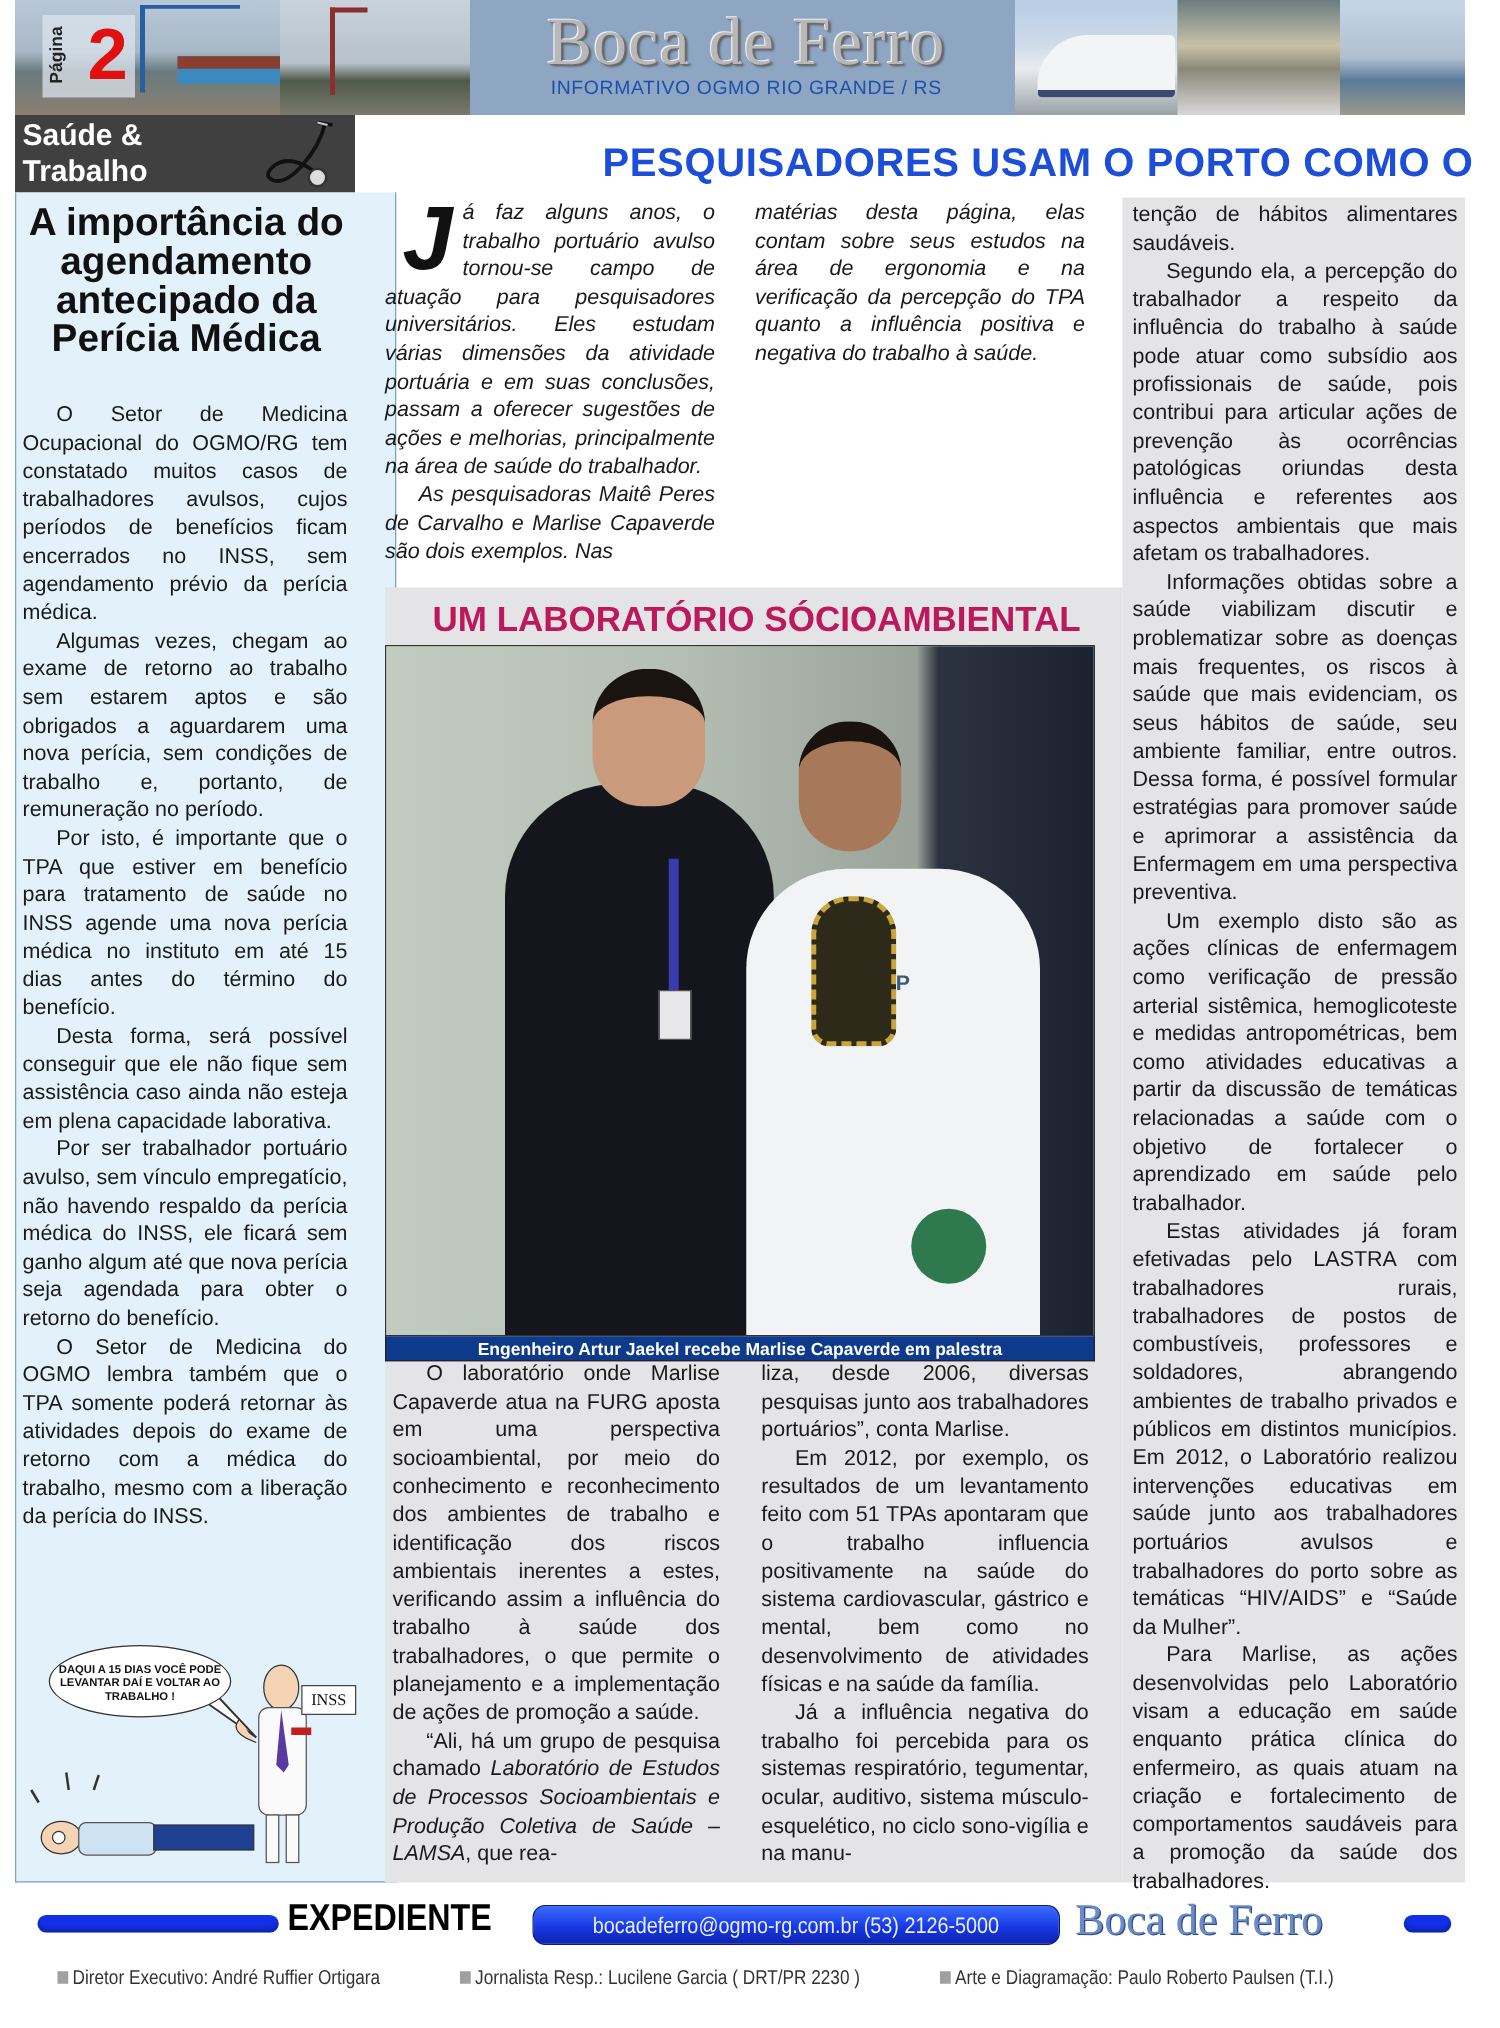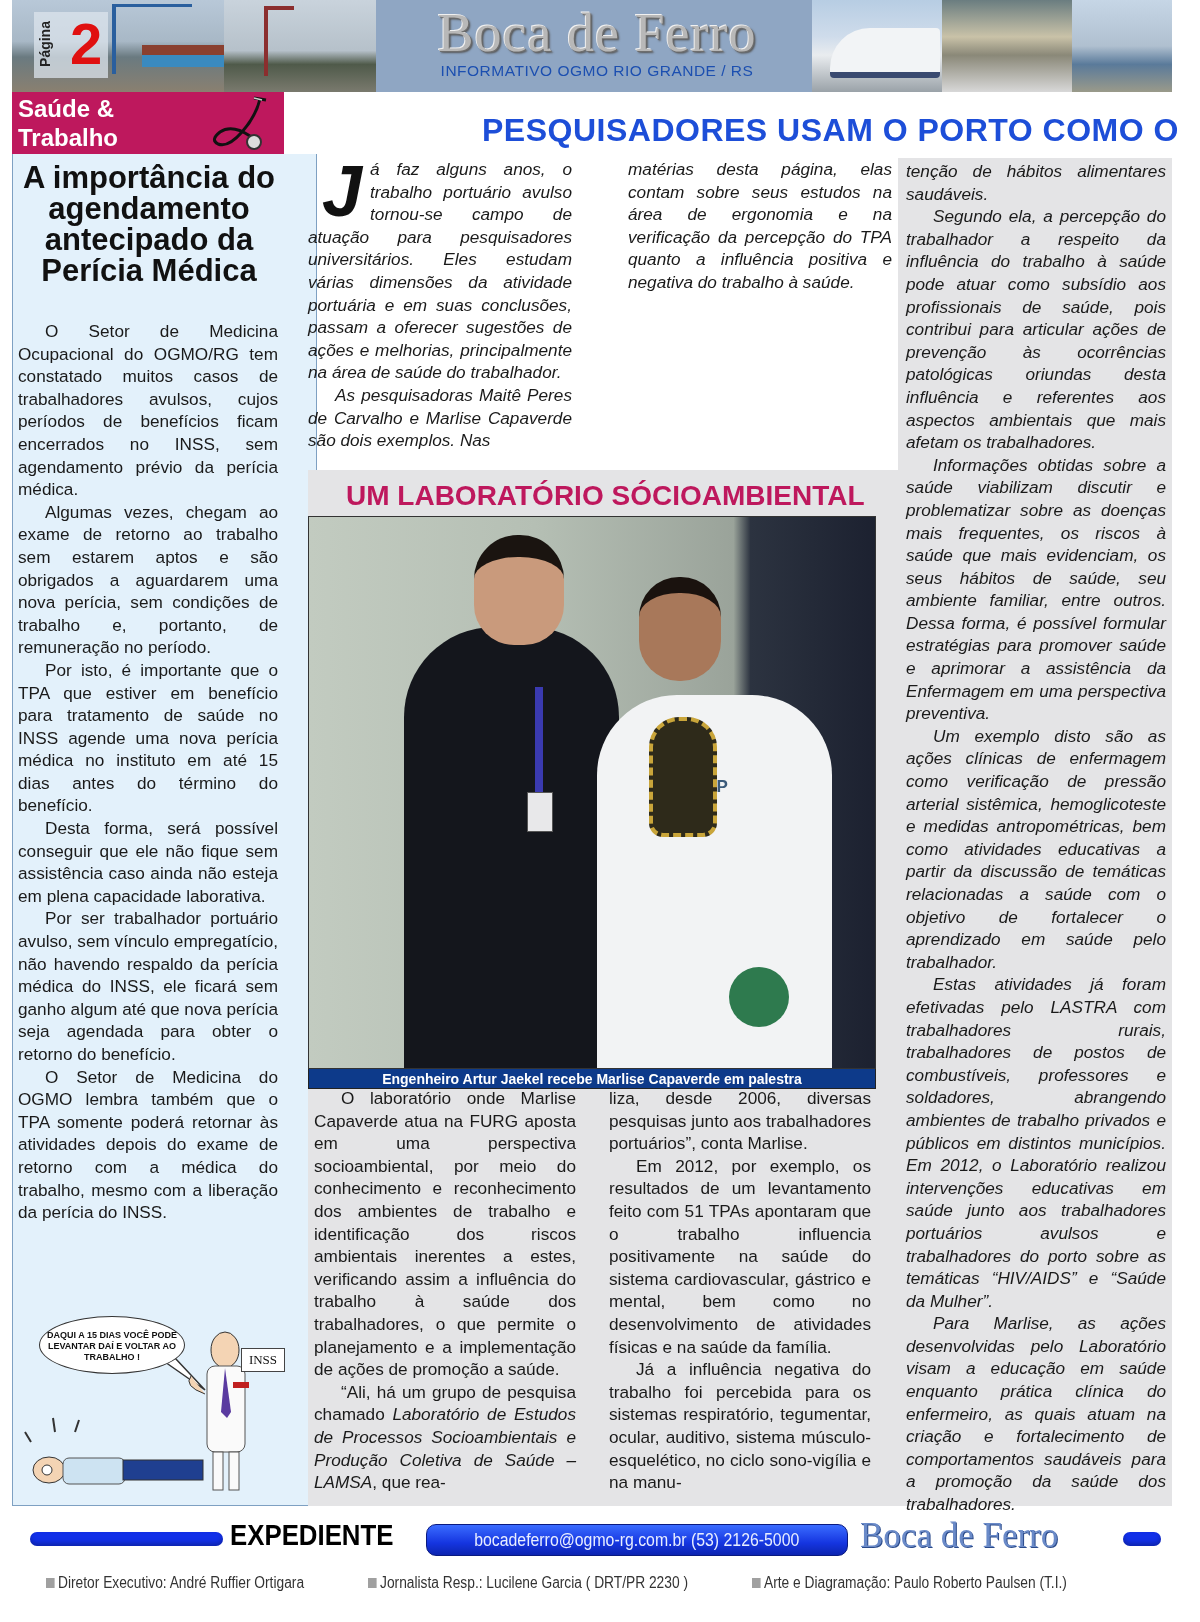--- a/index.html
+++ b/index.html
@@ -22,48 +22,48 @@
   .page-badge { position: absolute; left: 22px; top: 12px; width: 74px; height: 66px; background: rgba(220,228,236,0.75); }
   .page-badge .pg-label { position: absolute; left: -12px; top: 24px; transform: rotate(-90deg); font-size: 14px; font-weight: bold; color: #222; }
   .page-badge .pg-num { position: absolute; left: 36px; top: -4px; font-size: 58px; font-weight: bold; color: #e01010; line-height: 72px; }
 
   .brand { position: absolute; left: 380px; top: 0; width: 410px; height: 92px; text-align: center; }
   .brand .title { font-family: "Liberation Serif", serif; font-size: 54px; color: #b8b8b8; letter-spacing: 1px; line-height: 62px; margin-top: 2px;
     text-shadow: 1px 1px 0 #6e6e6e, -1px -1px 0 #f0f0f0, 2px 2px 2px #555; }
   .brand .subtitle { font-size: 15.5px; color: #1c4fb0; letter-spacing: 0.5px; margin-top: -2px; }
 
   
-  .section-tag { position: absolute; left: 12px; top: 92px; width: 272px; height: 62px; background: #be185d; }
+  .section-tag { position: absolute; left: 12px; top: 92px; width: 272px; height: 62px; background: #404040; }
   .section-tag .label { position: absolute; left: 6px; top: 2px; color: #fff; font-size: 24px; font-weight: bold; line-height: 29px; }
   .stetho { position: absolute; left: 190px; top: 4px; width: 70px; height: 56px; }
 
   .sidebar { position: absolute; left: 12px; top: 154px; width: 305px; height: 1352px; background: #e3f1fb; border: 1px solid #7ea0c2; border-top: none; }
   .sb-title { position: absolute; left: 6px; top: 8px; width: 260px; text-align: center; font-size: 31px; font-weight: bold; line-height: 31px; color: #111; }
   .sb-body { position: absolute; left: 5px; top: 166px; width: 260px; font-size: 17.2px; line-height: 22.6px; text-align: justify; color: #1a1a1a; }
   .sb-body p { text-indent: 27px; }
   .cartoon { position: absolute; left: 2px; top: 1148px; width: 268px; height: 196px; }
   .cartoon .bubble { position: absolute; left: 24px; top: 14px; width: 146px; height: 58px; background: #fff; border: 1.5px solid #333; border-radius: 50%; text-align: center; font-size: 9px; font-weight: bold; line-height: 11px; padding-top: 13px; color: #111; }
   .cartoon .inss-sign { position: absolute; left: 226px; top: 22px; width: 44px; height: 24px; background: #fff; border: 1.5px solid #444; font-family: "Liberation Serif", serif; font-size: 13px; text-align: center; line-height: 21px; color: #111; margin-top: 24px; }
 
   
   .headline { position: absolute; left: 482px; top: 112px; white-space: nowrap; font-size: 32px; font-weight: bold; color: #1d4ed8; letter-spacing: 0.5px; }
 
   
   .intro-col { position: absolute; top: 158px; width: 264px; font-size: 17.2px; line-height: 22.6px; font-style: italic; text-align: justify; color: #1a1a1a; }
   .intro-col p { text-indent: 27px; }
   .intro-col p.no-indent { text-indent: 0; }
   .col-a { left: 308px; }
-  .col-b { left: 604px; margin-left: 24px; }
+  .col-b { left: 604px; }
   .dropcap { float: left; font-size: 72px; line-height: 62px; font-weight: bold; font-style: italic; margin: 2px 8px 0 14px; color: #111; }
 
   
   .panel-right { position: absolute; left: 898px; top: 158px; width: 274px; height: 1348px; background: #e4e4e6; }
   .panel-main { position: absolute; left: 308px; top: 470px; width: 590px; height: 1036px; background: #e4e4e6; }
   .col-c { position: absolute; left: 906px; top: 160px; width: 260px; font-size: 17.2px; line-height: 22.6px; text-align: justify; color: #1a1a1a; }
-  .col-c p { text-indent: 27px; font-style: italic; }
+  .col-c p { text-indent: 27px; }
   .col-c p.no-indent { text-indent: 0; }
 
   .subhead { position: absolute; left: 346px; top: 480px; font-size: 28px; font-weight: bold; color: #be185d; white-space: nowrap; }
 
   .photo-main { position: absolute; left: 308px; top: 516px; width: 568px; height: 553px; background: #b9c3b7; overflow: hidden; border: 1px solid #333; }
   .photo-main .wall { position: absolute; left: 0; top: 0; width: 100%; height: 100%;
     background: linear-gradient(90deg,#c2cbc0 0%,#b5bfb4 40%,#9aa39a 75%,#2c3340 78%,#1c2130 100%); }
   .photo-main .man-body { position: absolute; left: 95px; top: 110px; width: 215px; height: 443px; background: #14161c; border-radius: 90px 90px 0 0; }
   .photo-main .man-head { position: absolute; left: 165px; top: 18px; width: 90px; height: 110px; background: #c99a7c; border-radius: 44px 44px 40px 40px; border-top: 22px solid #1a1410; }
   .photo-main .lanyard { position: absolute; left: 226px; top: 170px; width: 8px; height: 110px; background: #3a3ab0; }

